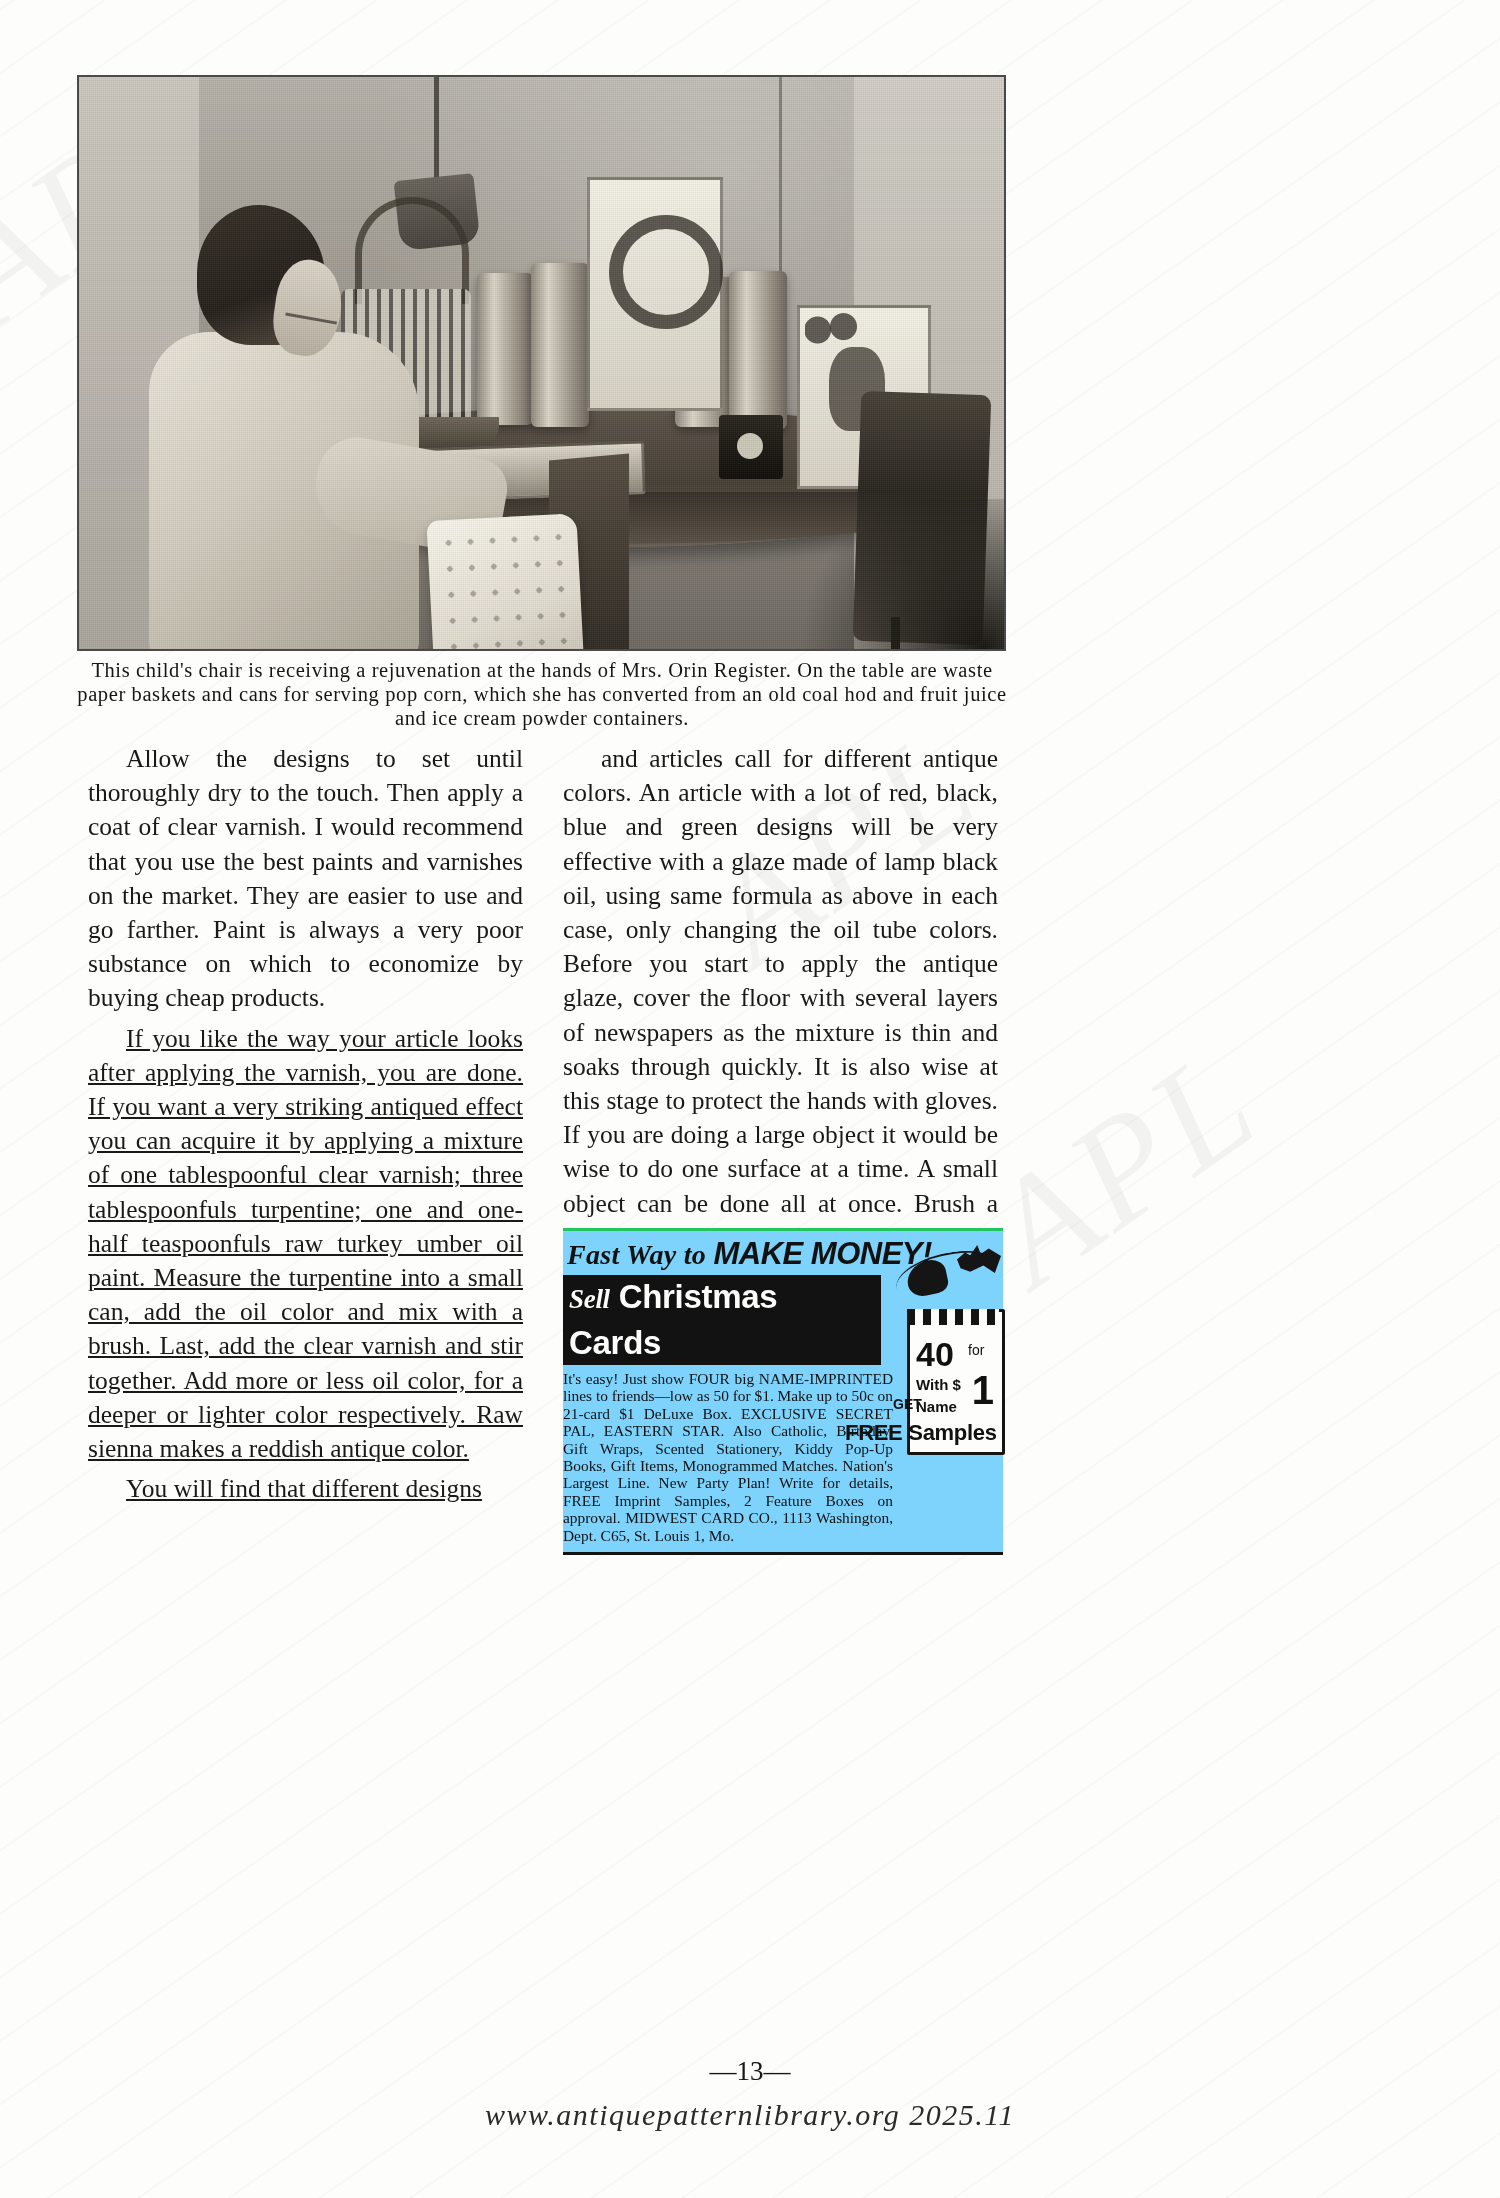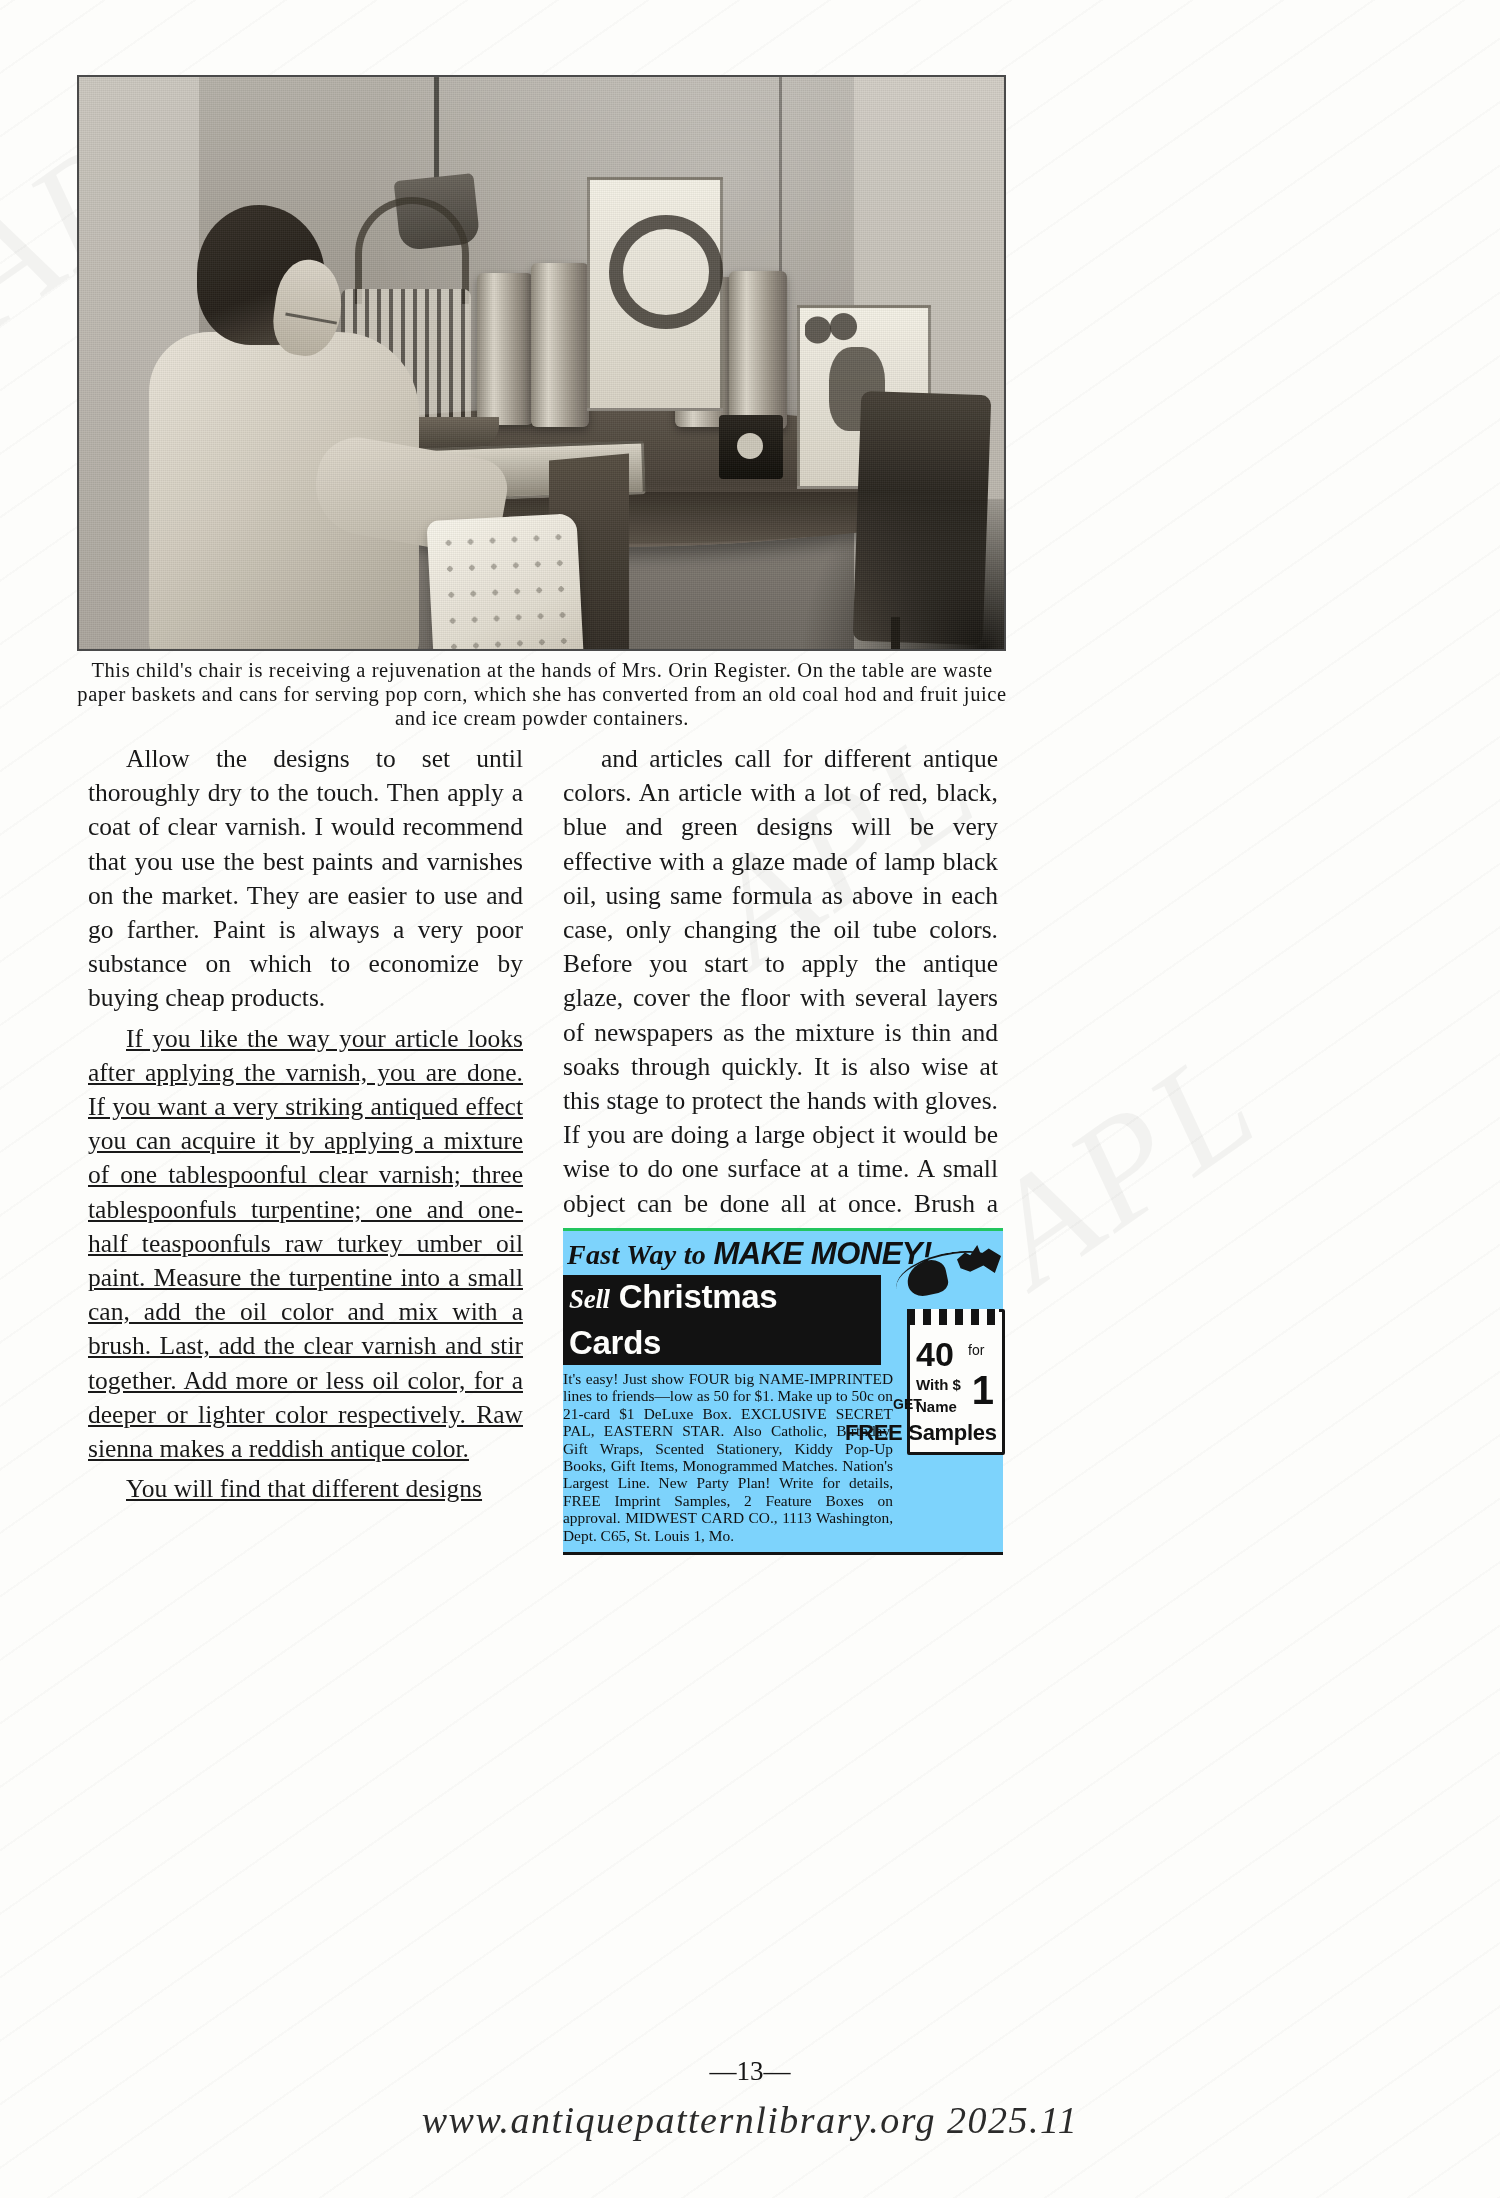--- a/index.html
+++ b/index.html
@@ -451,21 +451,21 @@
     font-size: 27px;
     color: #161616;
     z-index: 10;
   }
   .footer-url {
     position: absolute;
     left: 0; top: 2098px; width: 1500px;
     text-align: center;
     font-family: "Liberation Serif", serif;
     font-style: italic;
-    font-size: 38px;
+    font-size: 30px;
     letter-spacing: 1.5px;
     color: #2b2b2b;
     z-index: 10;
   }
 </style>
 </head>
 <body>
 
 <div class="page">
 

